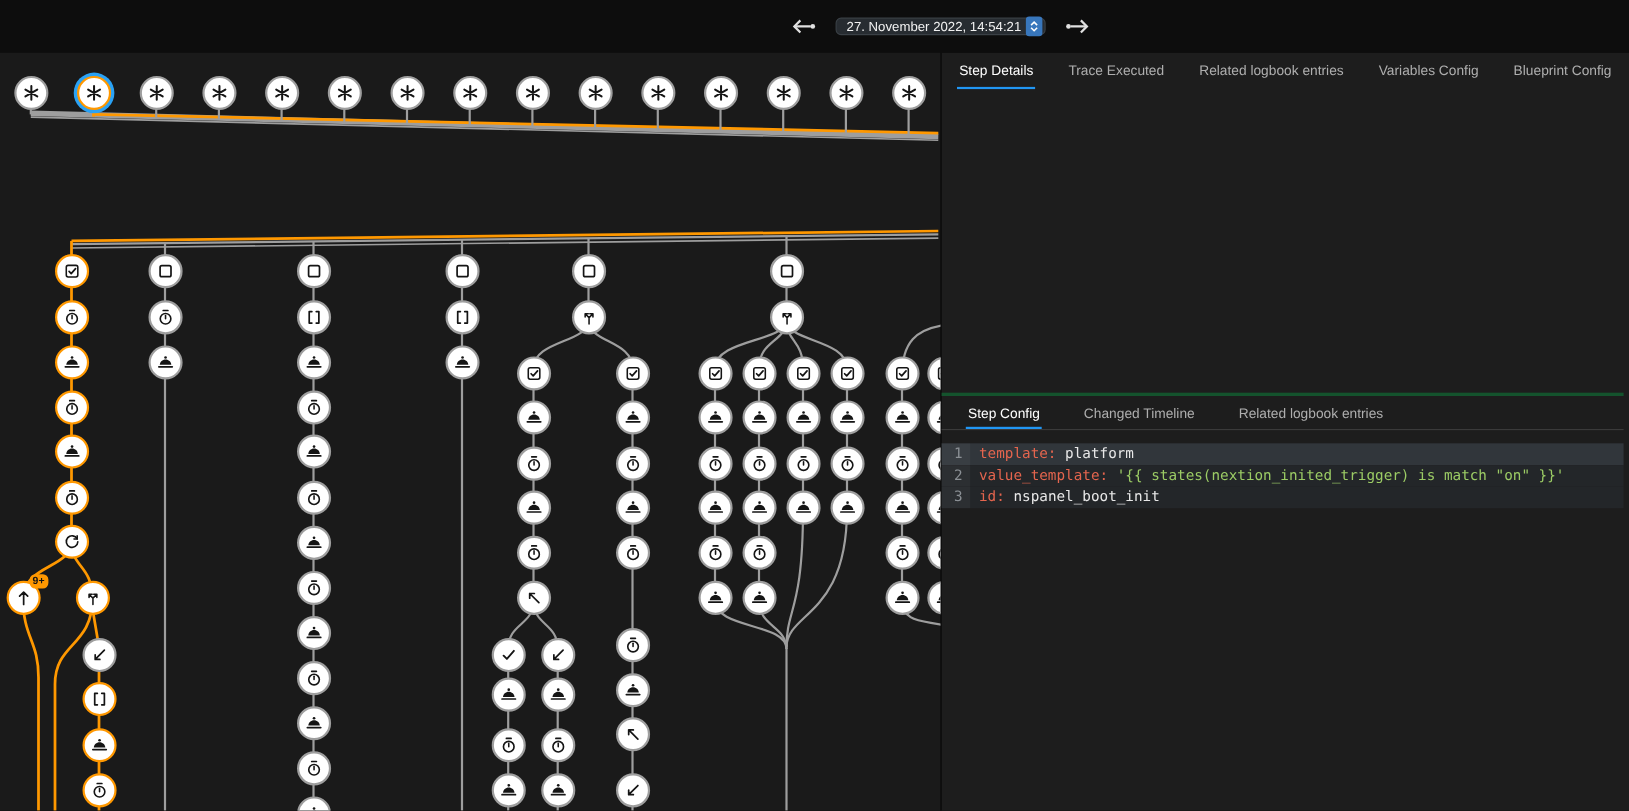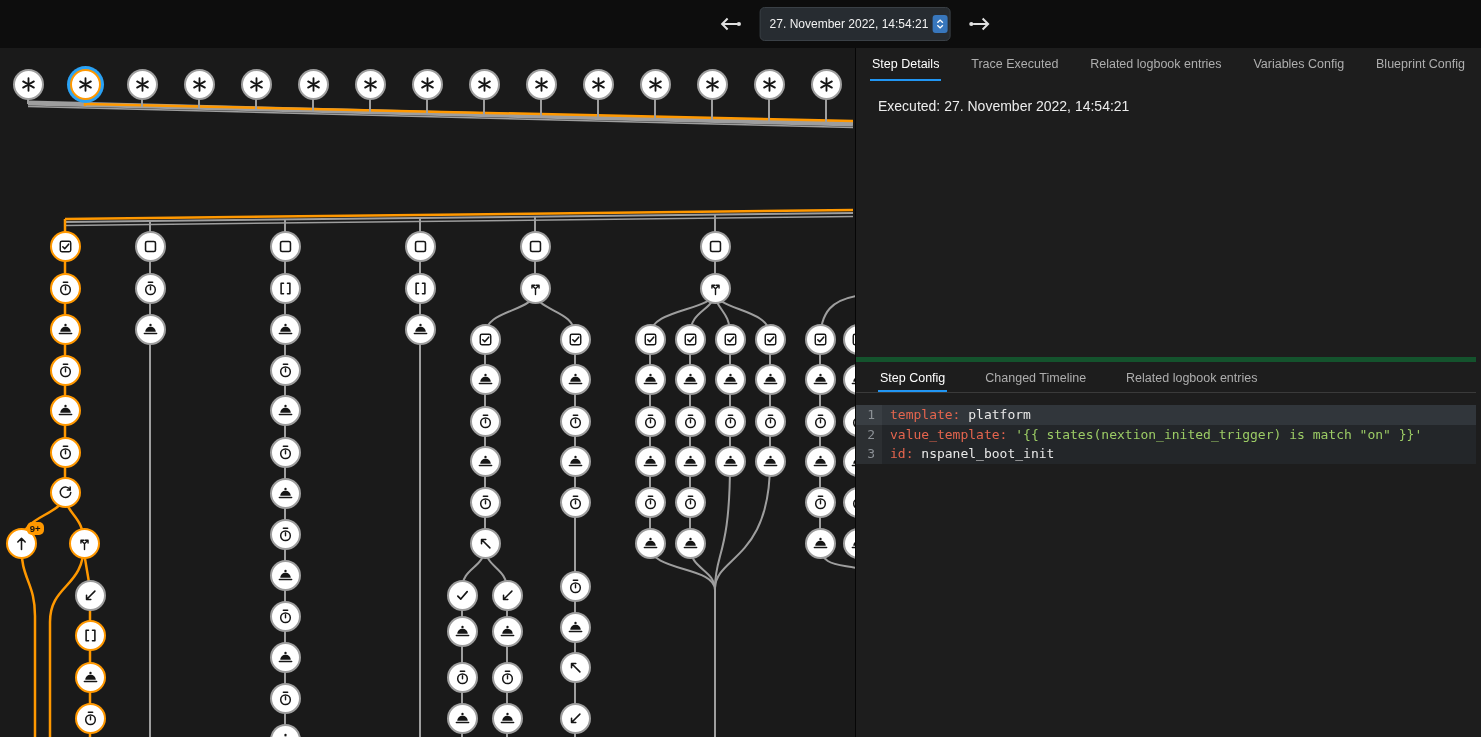--- a/index.html
+++ b/index.html
@@ -17,36 +17,36 @@
   .node.s{border-color:#ff9800;box-shadow:0 0 0 3px #2aa2f5}
   .badge{position:absolute;top:-8px;right:-9px;background:#ff9800;color:#141414;font-size:9.5px;
     font-weight:bold;line-height:1;padding:2px 3px;border-radius:5px;z-index:3}
 
   
   .topbar{position:absolute;left:0;top:0;width:1481px;height:48px;background:#0d0d0d;z-index:5}
   .topbar-center{position:absolute;left:855px;top:0;height:48px;transform:translateX(-50%);
     display:flex;align-items:center;gap:16px}
   .nav-btn{width:26px;height:26px;display:flex;align-items:center;justify-content:center;cursor:pointer}
   .run-select{display:flex;align-items:center;background:#272c31;border:1px solid #3a4046;
-    border-radius:5px;height:34px;padding-left:9px;gap:4px;cursor:pointer}
+    border-radius:5px;height:16px;padding-left:9px;gap:4px;cursor:pointer}
   .run-select .val{font-size:12px;color:#f2f2f2;white-space:nowrap}
   .stepper{width:15px;height:18px;background:#3877bd;border-radius:3px;display:flex;
     align-items:center;justify-content:center;margin-right:2px}
 
   
   .rightpanel{position:absolute;left:855px;top:48px;width:626px;height:689px;background:#1d1d1d;
     border-left:1px solid #060606}
   .tabs{display:flex;align-items:stretch}
   .tabs.top{justify-content:space-between;padding:0 14px;height:33px}
   .tabs.bottom{justify-content:flex-start;gap:36px;padding:0 22px;height:28px;border-bottom:1px solid #3a3a3a}
   .tab{display:flex;align-items:center;font-size:12.5px;color:#aeaeae;border-bottom:2px solid transparent;
     padding:0 2px;cursor:pointer;white-space:nowrap}
   .tab.active{color:#ffffff;border-bottom-color:#2196f3}
   .executed{margin:17px 0 0 22px;font-size:14px;color:#ececec}
-  .bottom-section{position:absolute;left:0;top:309px;width:620px;border-top:5px solid #14532d;padding-top:3px}
+  .bottom-section{position:absolute;left:0;top:309px;width:620px;border-top:3px solid #14532d;padding-top:3px}
 
   
   .codewrap{margin-top:12px;font-family:"DejaVu Sans Mono","Liberation Mono",monospace;
     font-size:13px;line-height:19.5px}
   .code-row{display:flex;background:#232629;width:100%}
   .code-row.active{background:#31363b}
   .gutter{width:26px;flex:none;text-align:right;padding-right:7px;color:#8b9095;background:rgba(255,255,255,0.045)}
   .code-text{white-space:pre;padding-left:8px;color:#e8e8e8}
   .tok-key{color:#e5654e}
   .tok-str{color:#9ccc65}
@@ -821,21 +821,20 @@
   </div>
 
   <div class="rightpanel">
     <div class="tabs top" id="top-tabs">
         <div class="tab active">Step Details</div>
         <div class="tab">Trace Executed</div>
         <div class="tab">Related logbook entries</div>
         <div class="tab">Variables Config</div>
         <div class="tab">Blueprint Config</div>
       </div>
-    <div class="executed">Executed: 27. November 2022, 14:54:21</div>
 
     <div class="bottom-section">
       <div class="tabs bottom" id="bottom-tabs">
           <div class="tab active">Step Config</div>
           <div class="tab">Changed Timeline</div>
           <div class="tab">Related logbook entries</div>
         </div>
       <div class="codewrap" id="codewrap">
           <div class="code-row active">
             <span class="gutter">1</span>

